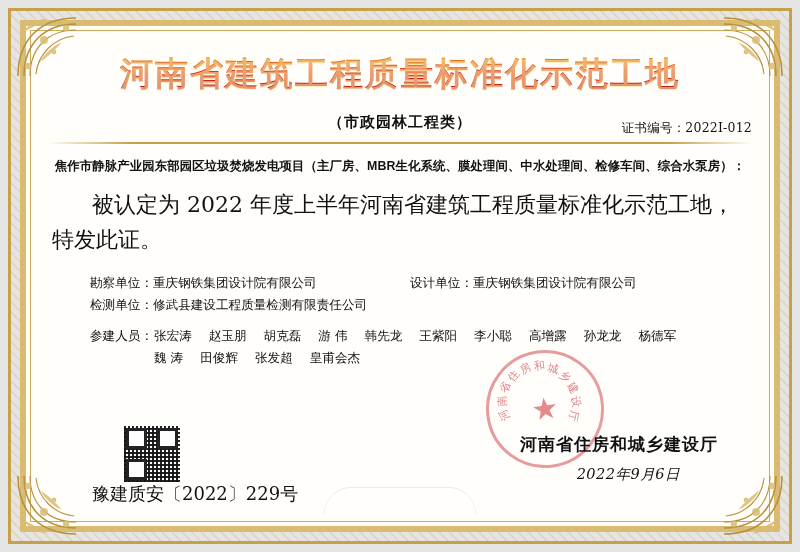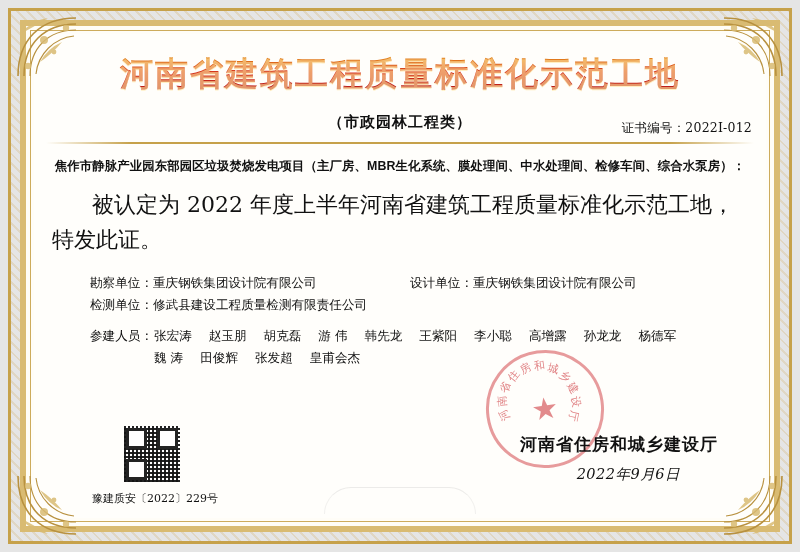--- a/index.html
+++ b/index.html
@@ -215,21 +215,21 @@
     width: 15px; height: 15px;
     border: 3px solid #111;
     background: #fff;
   }
 
   .doc-no {
     position: absolute;
     left: 46px;
     bottom: 4px;
     font-family: "DejaVu Serif", "Liberation Serif", serif;
-    font-size: 11px;
+    font-size: 18px;
     color: #111;
   }
 
   .issuer {
     position: absolute;
     right: 36px;
     bottom: 54px;
     font-family: "DejaVu Serif", "Liberation Serif", serif;
     font-size: 17px;
     font-weight: bold;

